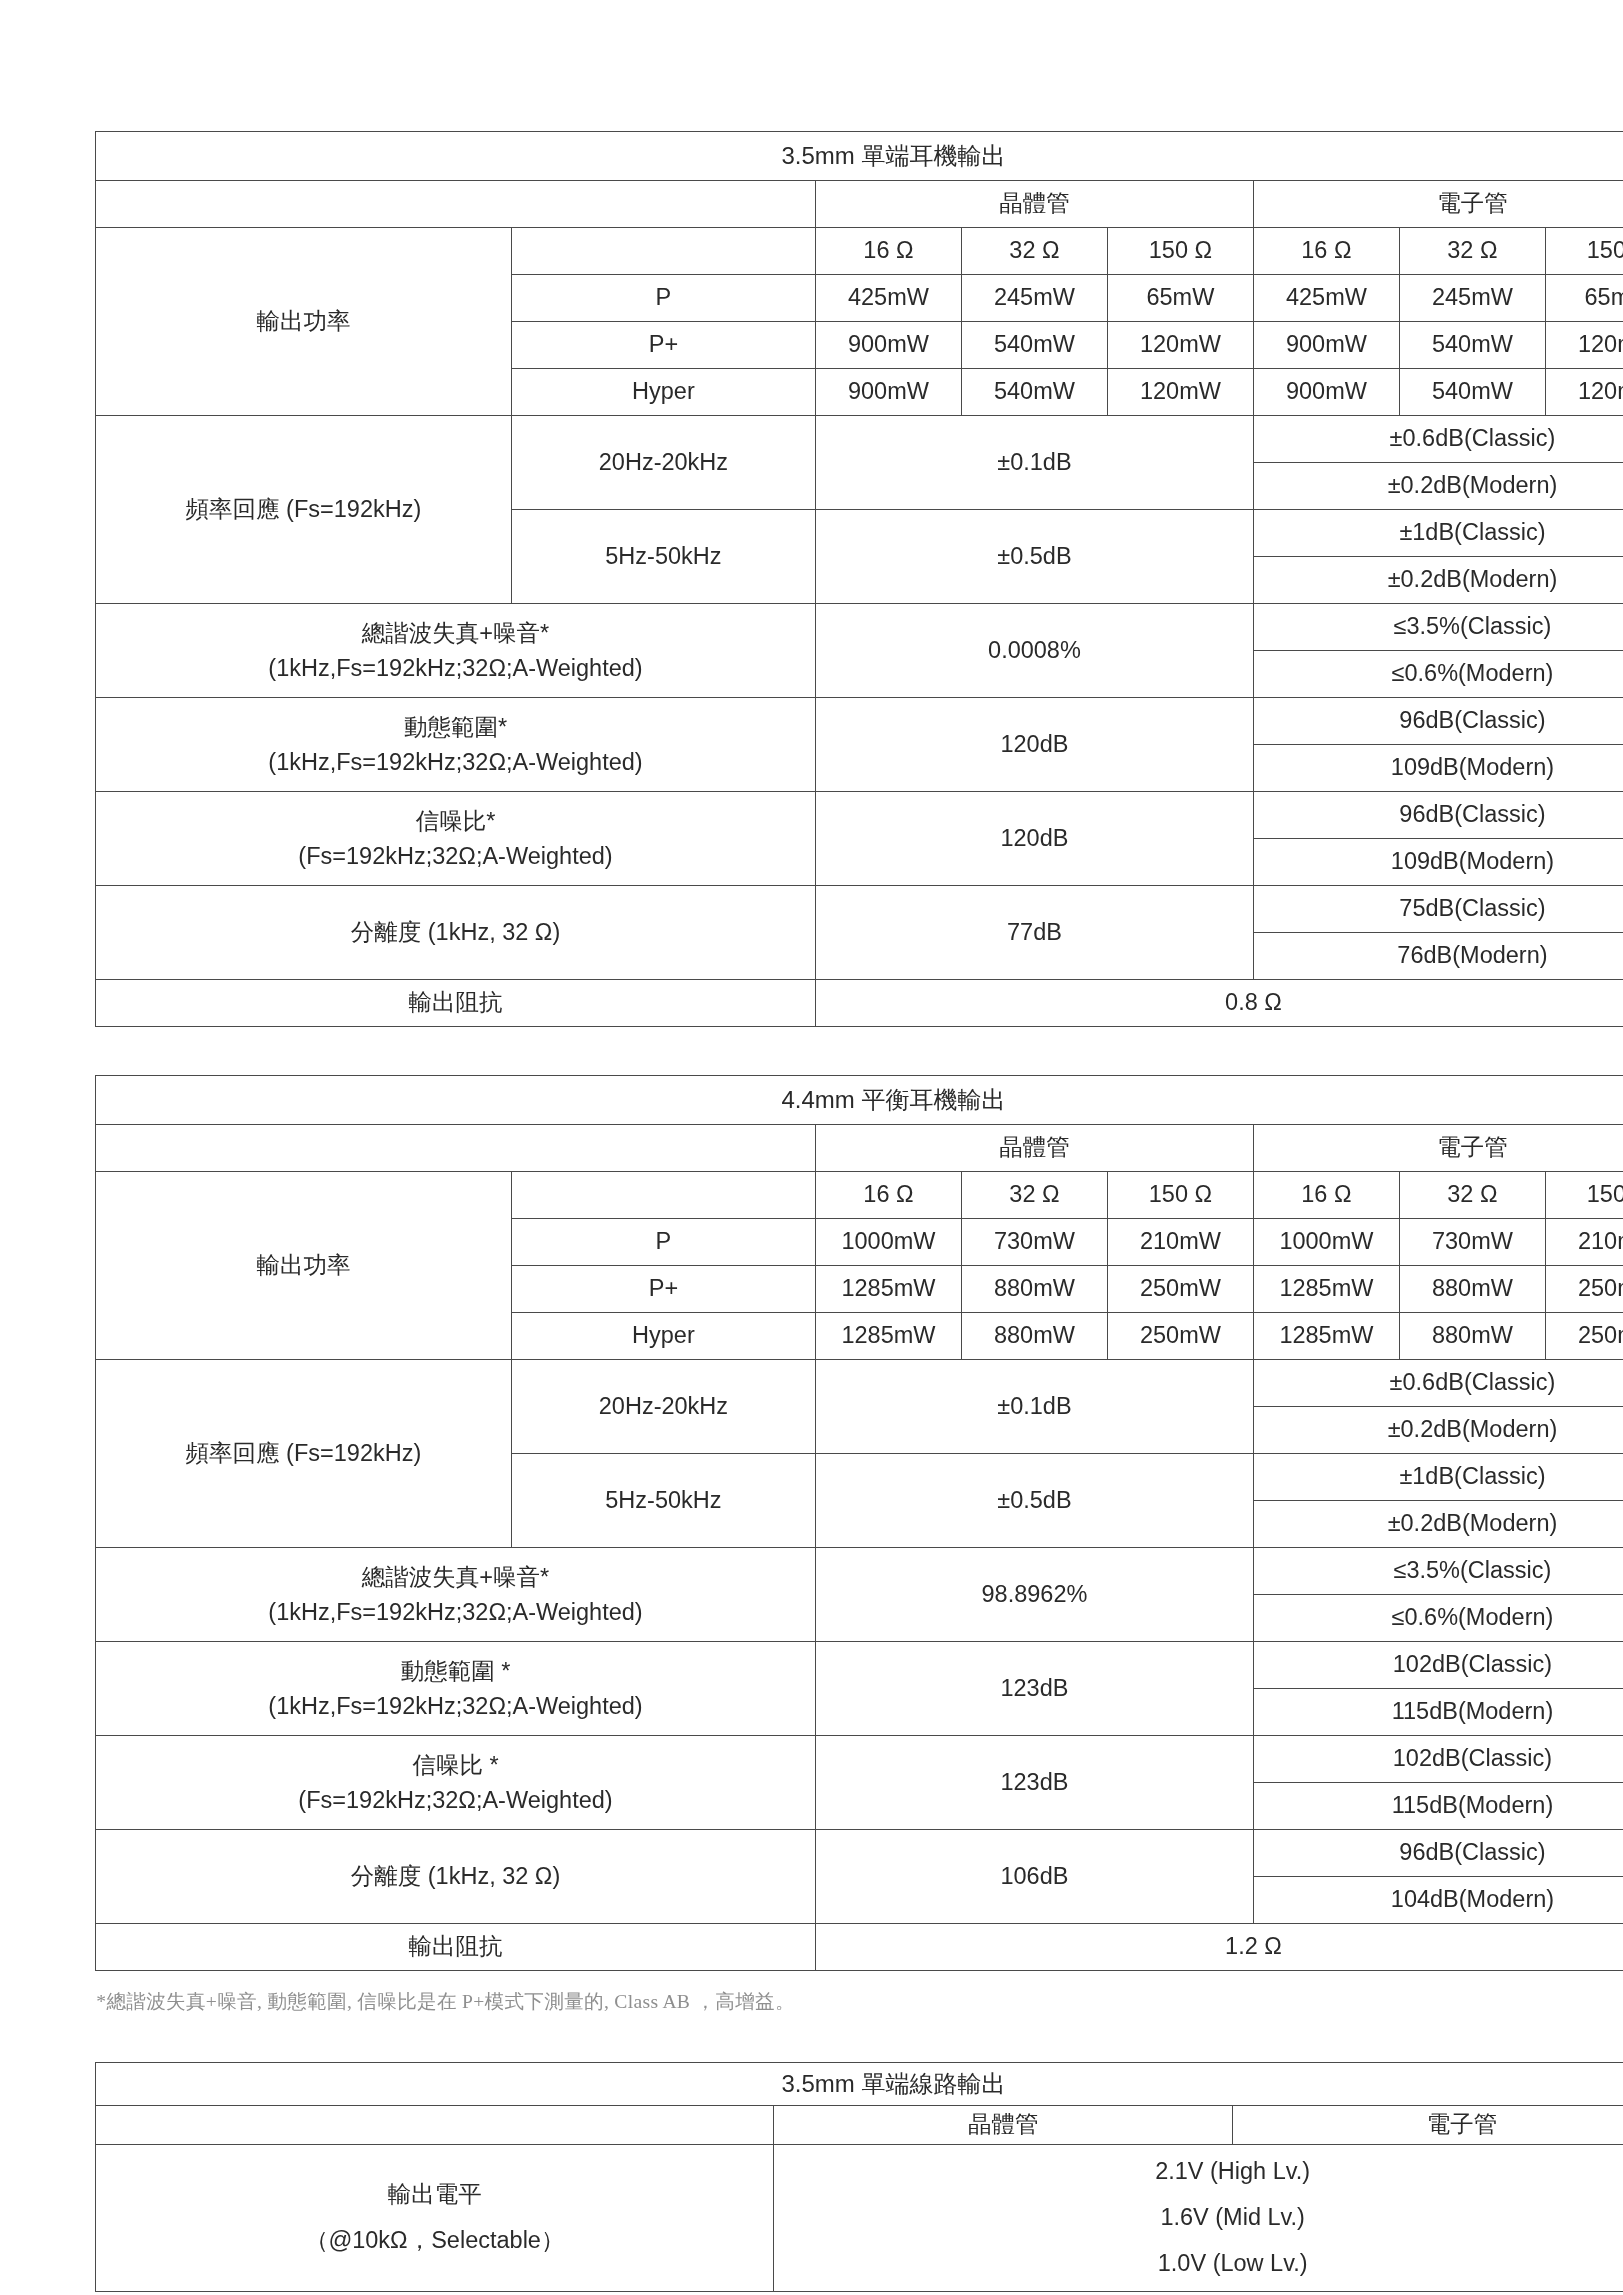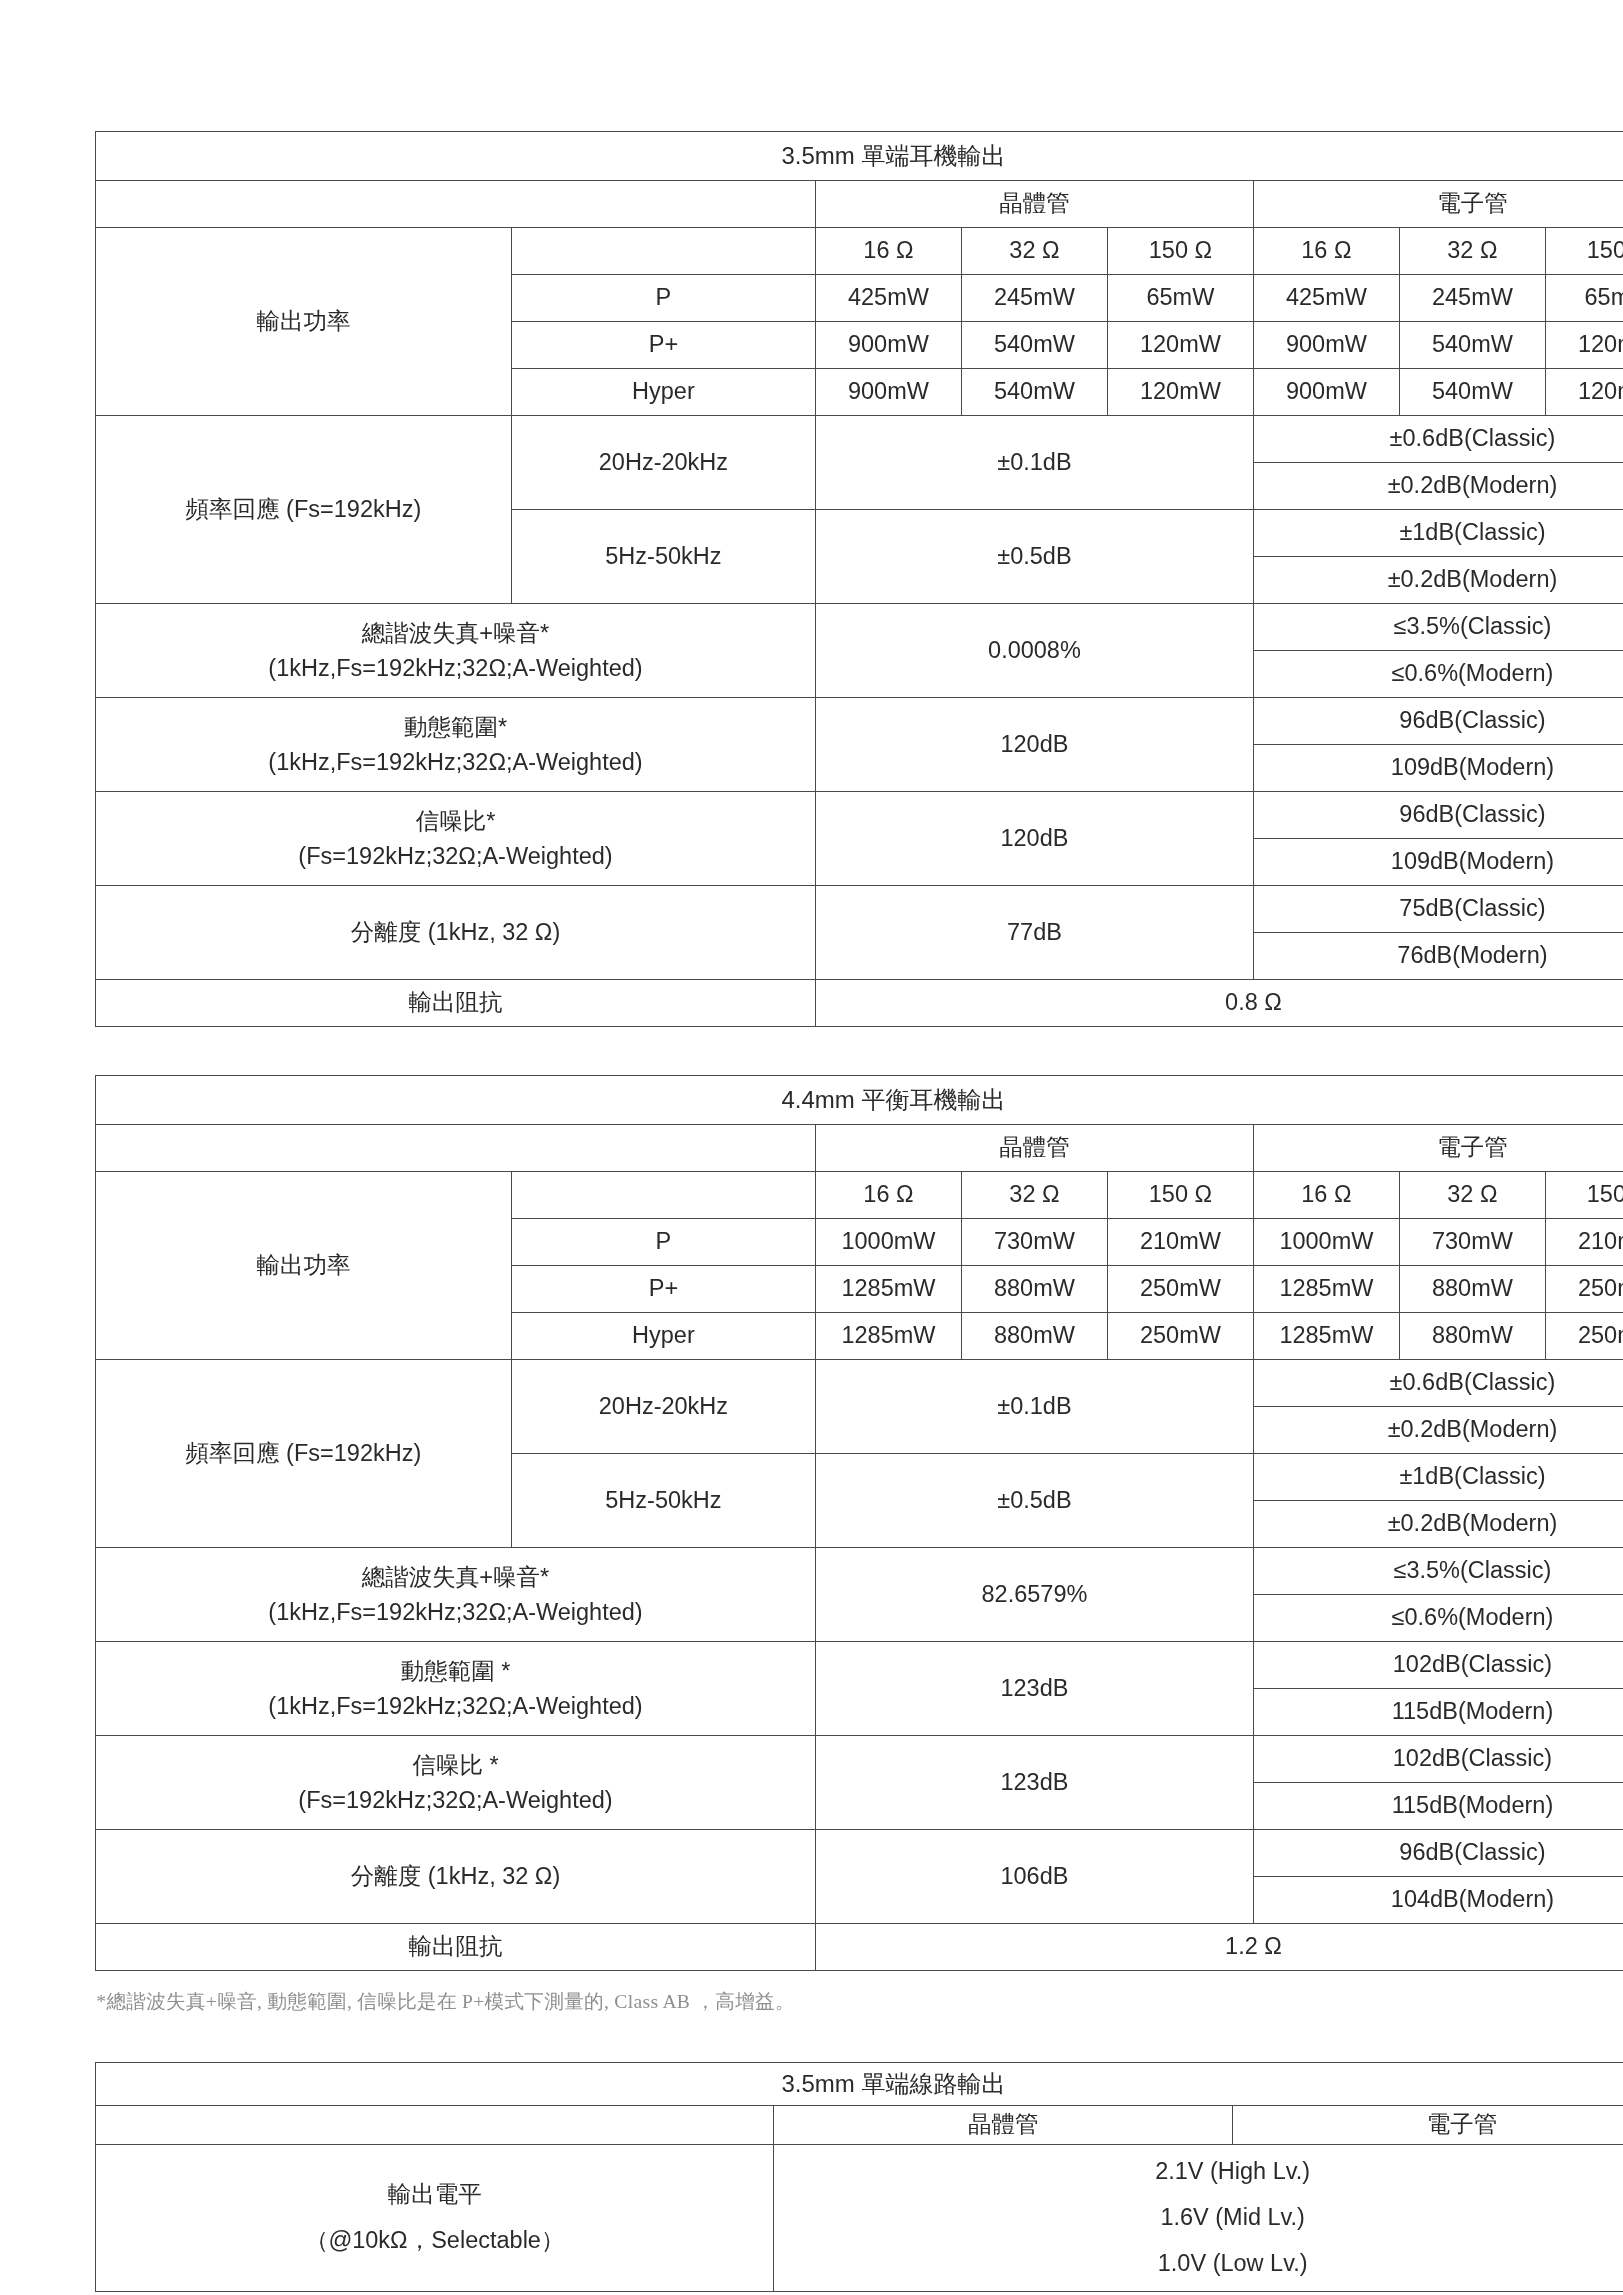--- a/index.html
+++ b/index.html
@@ -268,21 +268,21 @@
       <td colspan="3">±1dB(Classic)</td>
     </tr>
     <tr>
       <td colspan="3">±0.2dB(Modern)</td>
     </tr>
     <tr>
       <td colspan="2" rowspan="2" class="two-line">
         <div>總諧波失真+噪音*</div>
         <div>(1kHz,Fs=192kHz;32Ω;A-Weighted)</div>
       </td>
-      <td colspan="3" rowspan="2">82.6579%</td>
+      <td colspan="3" rowspan="2">98.8962%</td>
       <td colspan="3">≤3.5%(Classic)</td>
     </tr>
     <tr>
       <td colspan="3">≤0.6%(Modern)</td>
     </tr>
     <tr>
       <td colspan="2" rowspan="2" class="two-line">
         <div>動態範圍 *</div>
         <div>(1kHz,Fs=192kHz;32Ω;A-Weighted)</div>
       </td>

